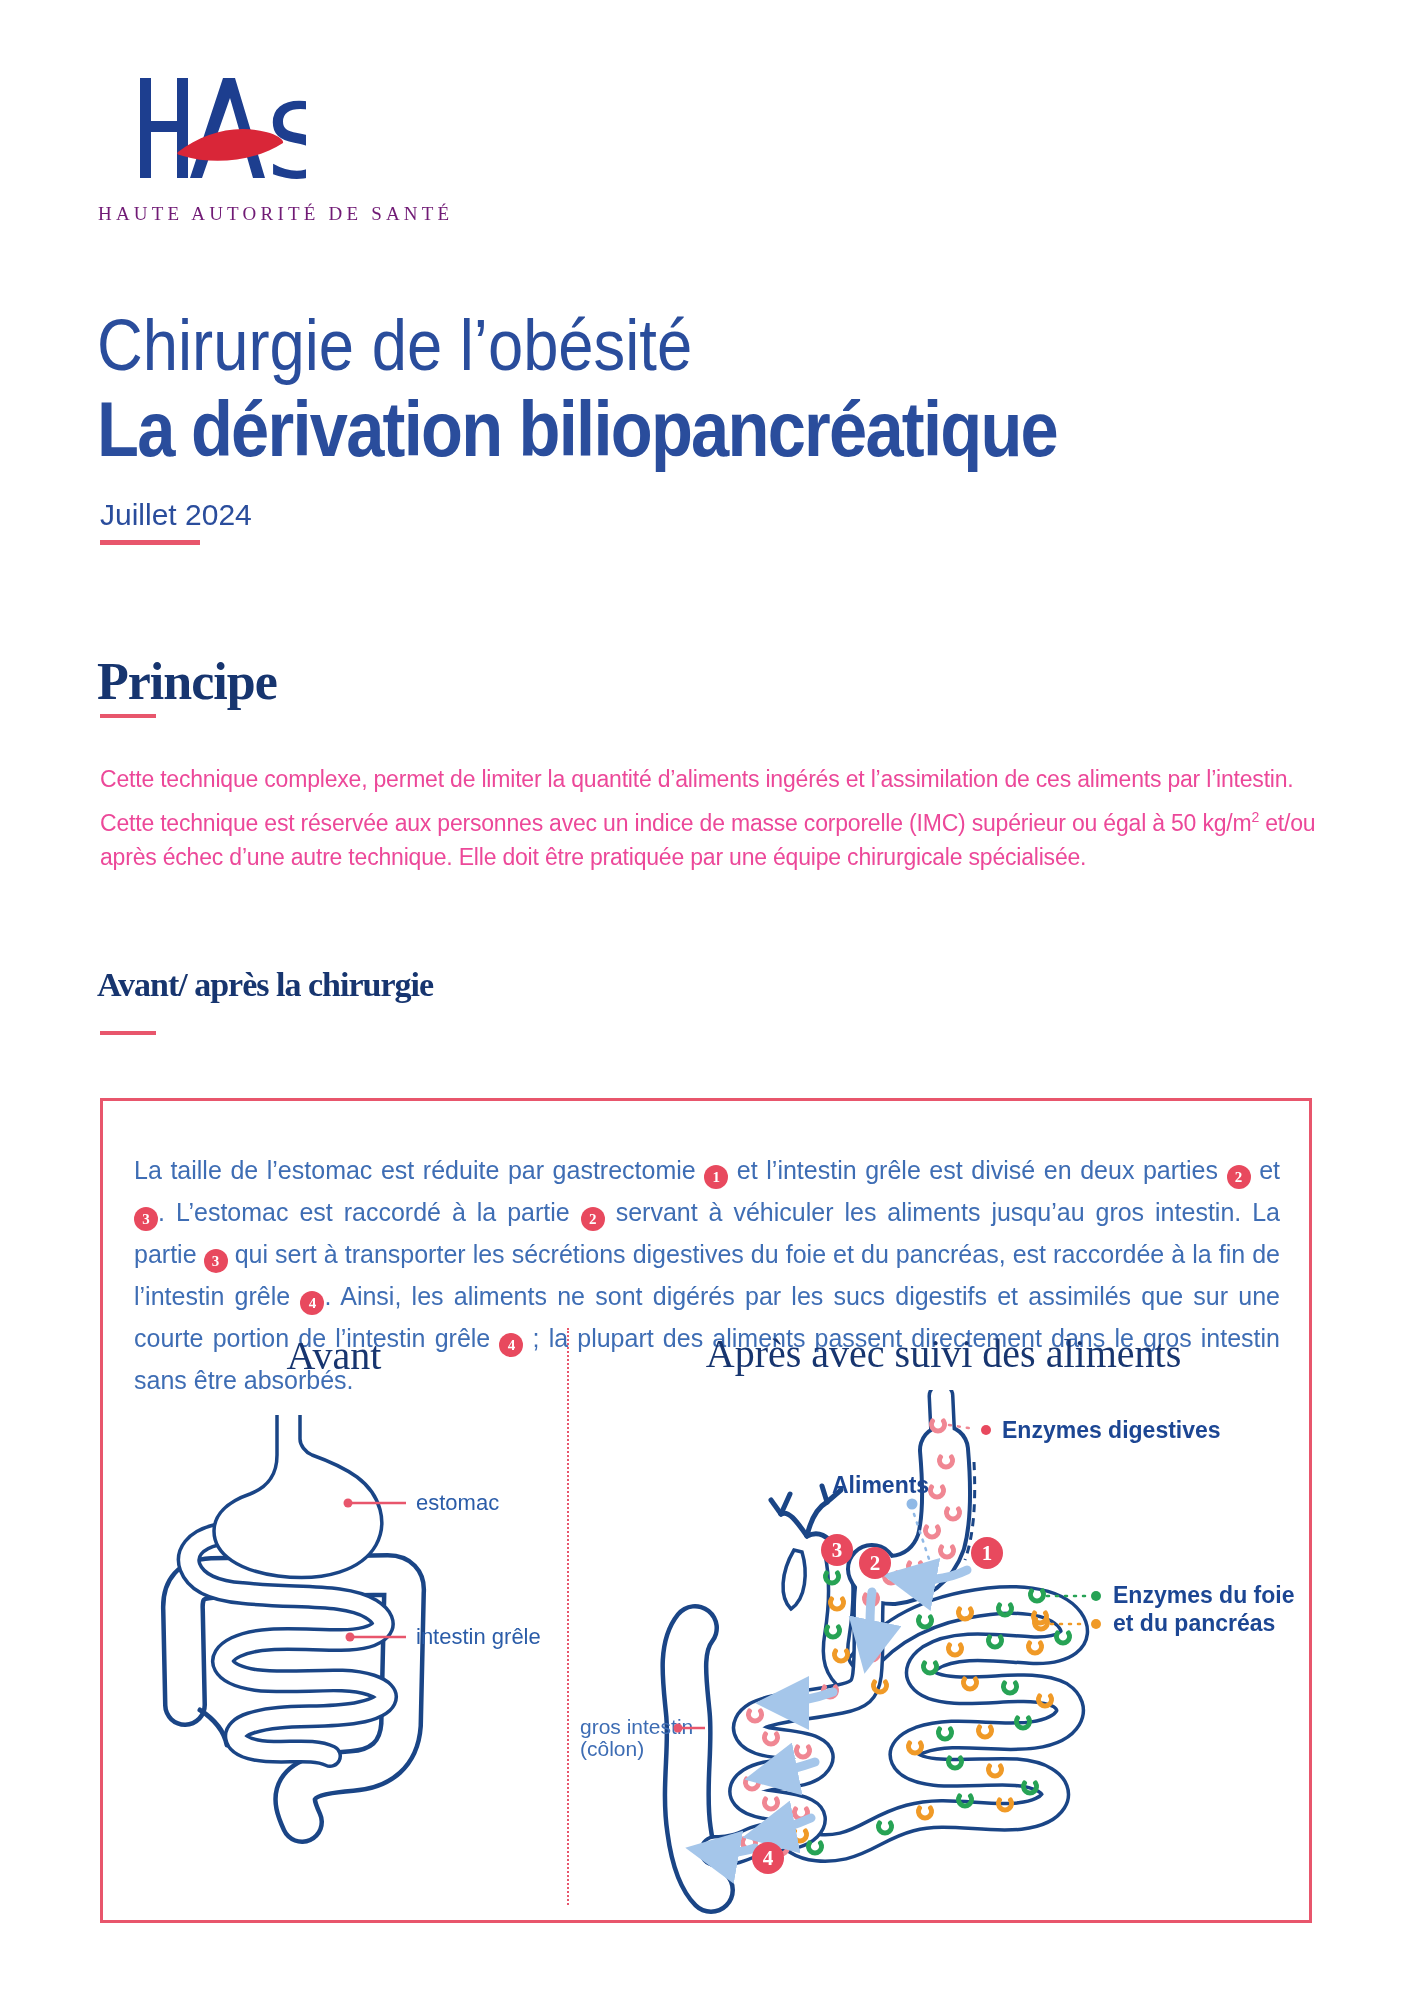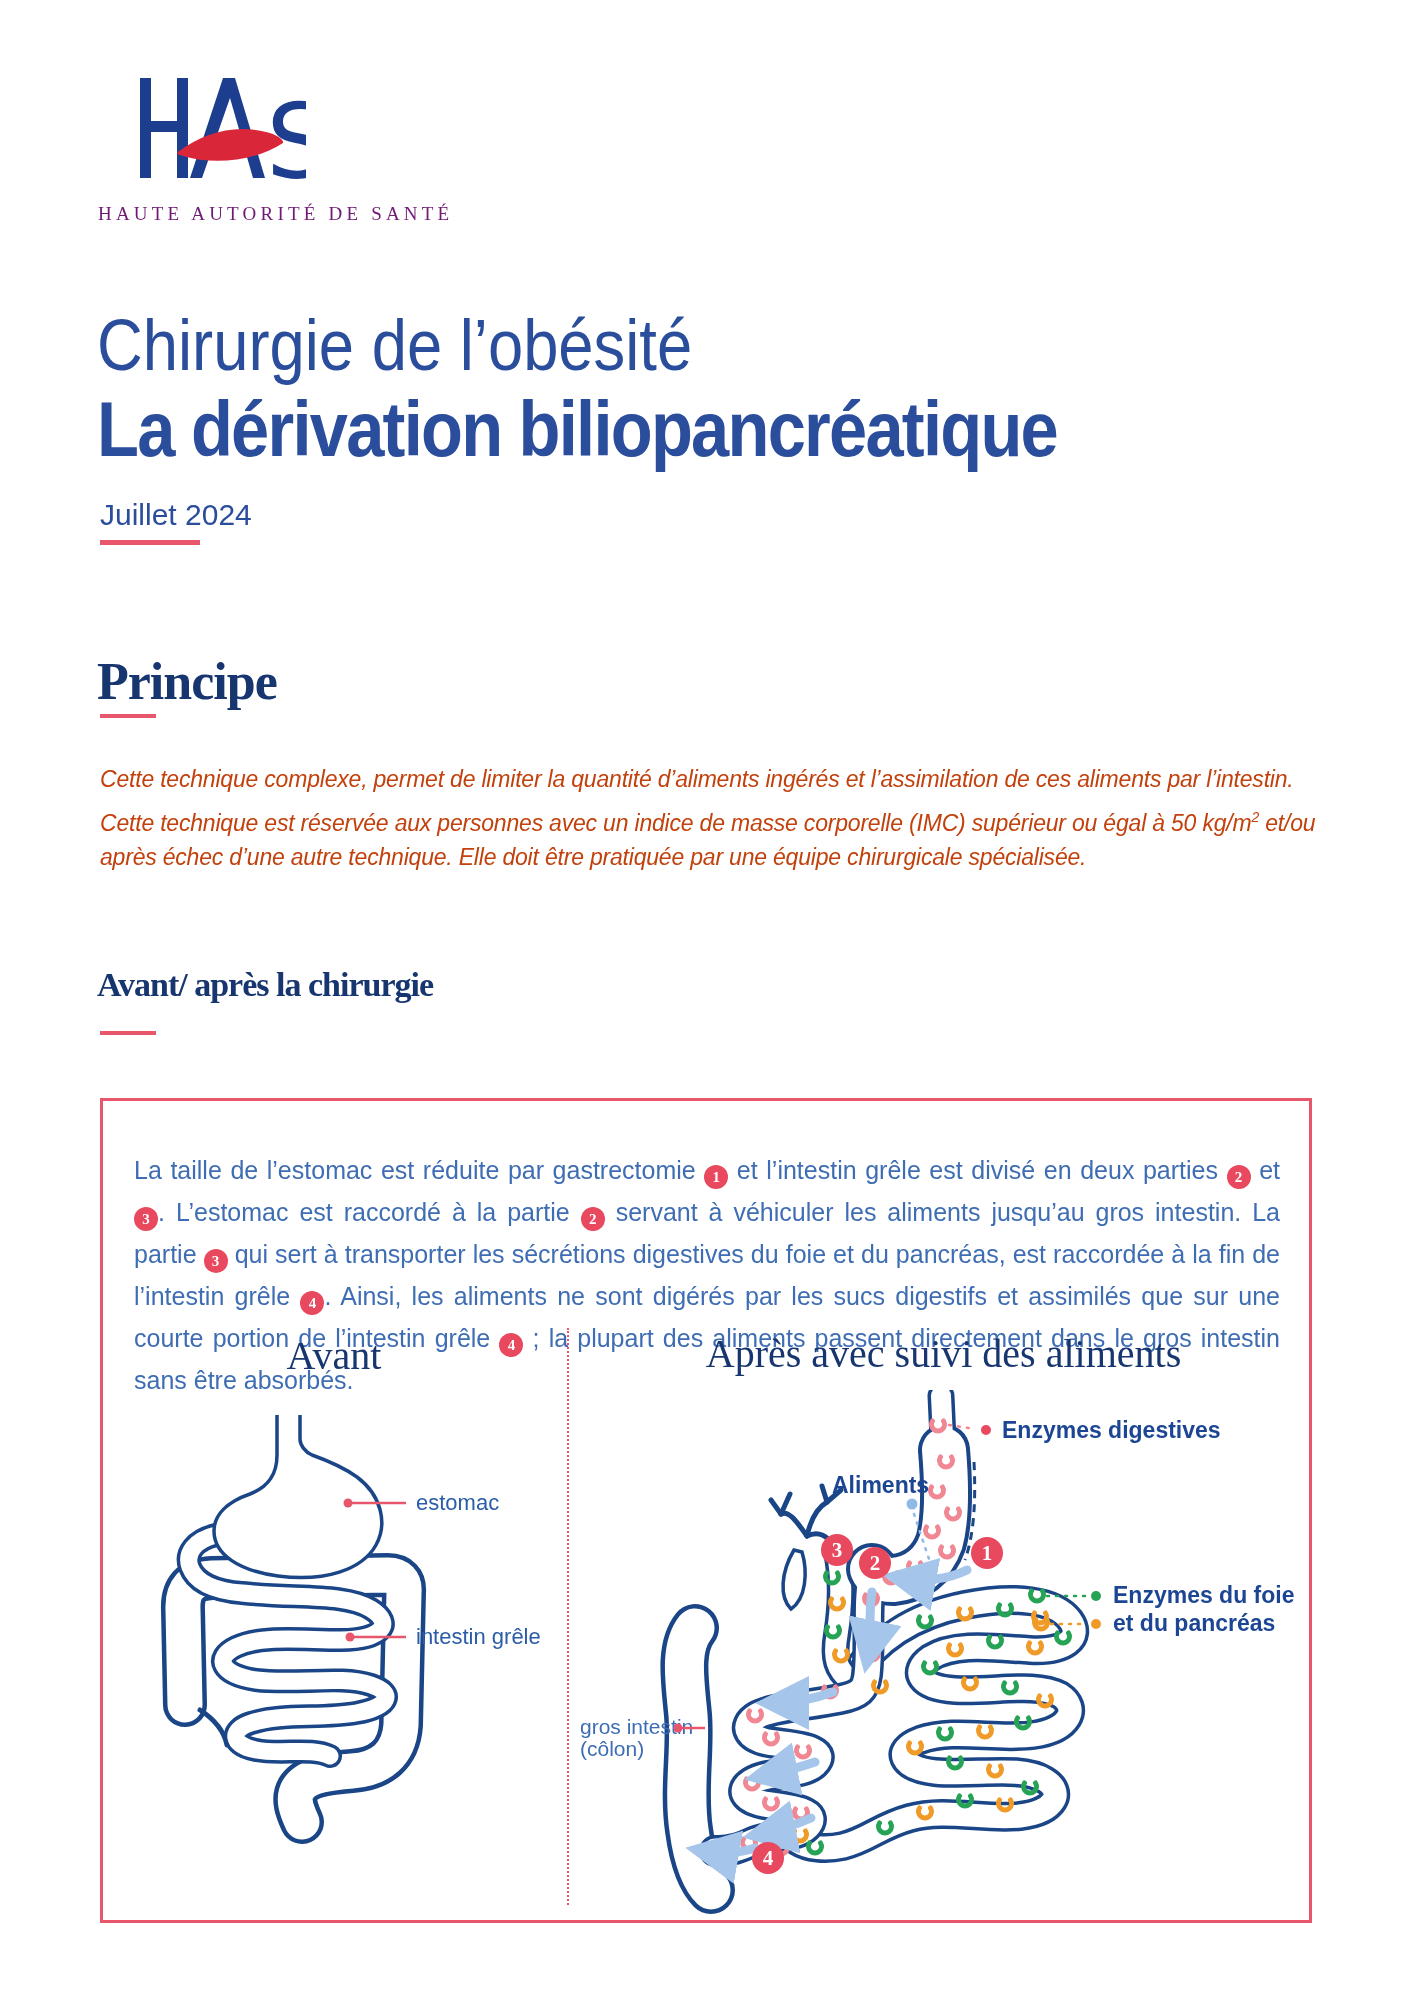--- a/index.html
+++ b/index.html
@@ -17,21 +17,21 @@
       transform:scaleX(.88);transform-origin:left;white-space:nowrap;letter-spacing:-2px;}
   .date{position:absolute;left:100px;top:498px;font-size:30px;color:var(--title-blue);text-align:right;}
   .redbar{position:absolute;background:var(--accent-red);}
 
   .h2{position:absolute;font-family:"Liberation Serif",serif;font-weight:bold;color:var(--navy-serif);
       white-space:nowrap;letter-spacing:-1px;}
   .h2.principe{left:97px;top:652px;font-size:52px;}
   .h2.avantapres{left:97px;top:966px;font-size:34px;}
 
   .body-p{position:absolute;left:100px;width:1218px;font-size:23px;line-height:34px;
-      color:#c2410c;letter-spacing:-.2px;font-style:italic;}
+      color:#ec4899;letter-spacing:-.2px;}
   .sup{font-size:14px;vertical-align:super;line-height:0;}
   .bullet{position:absolute;left:100px;top:884px;width:1218px;font-size:24px;font-weight:bold;color:#181818;}
   .bullet .arr{color:var(--accent-red);font-weight:bold;margin-right:16px;font-size:26px;}
 
   
   .info-box{position:absolute;left:100px;top:1098px;width:1206px;height:819px;
       border:3px solid var(--accent-red);background:#fff;}
   .box-p{position:absolute;left:134px;top:1124px;width:1146px;font-size:25px;line-height:42px;
       text-align:justify;color:var(--box-blue);}
   .inline-badge{display:inline-block;width:24px;height:24px;border-radius:50%;background:var(--badge-red);

